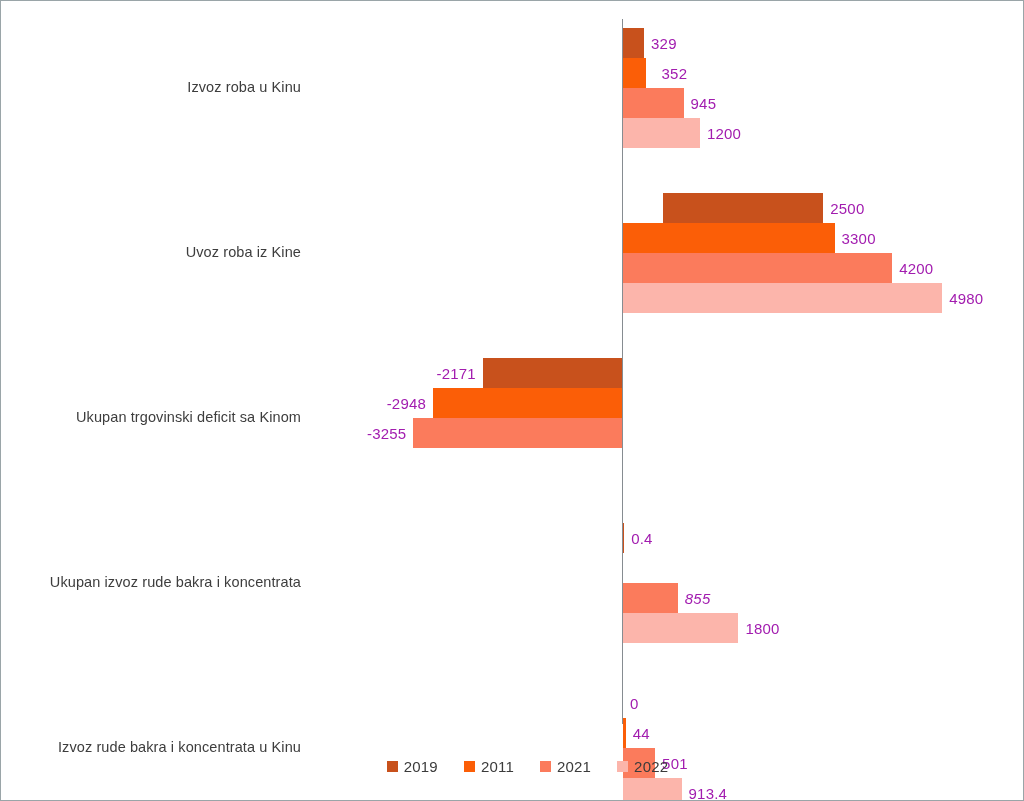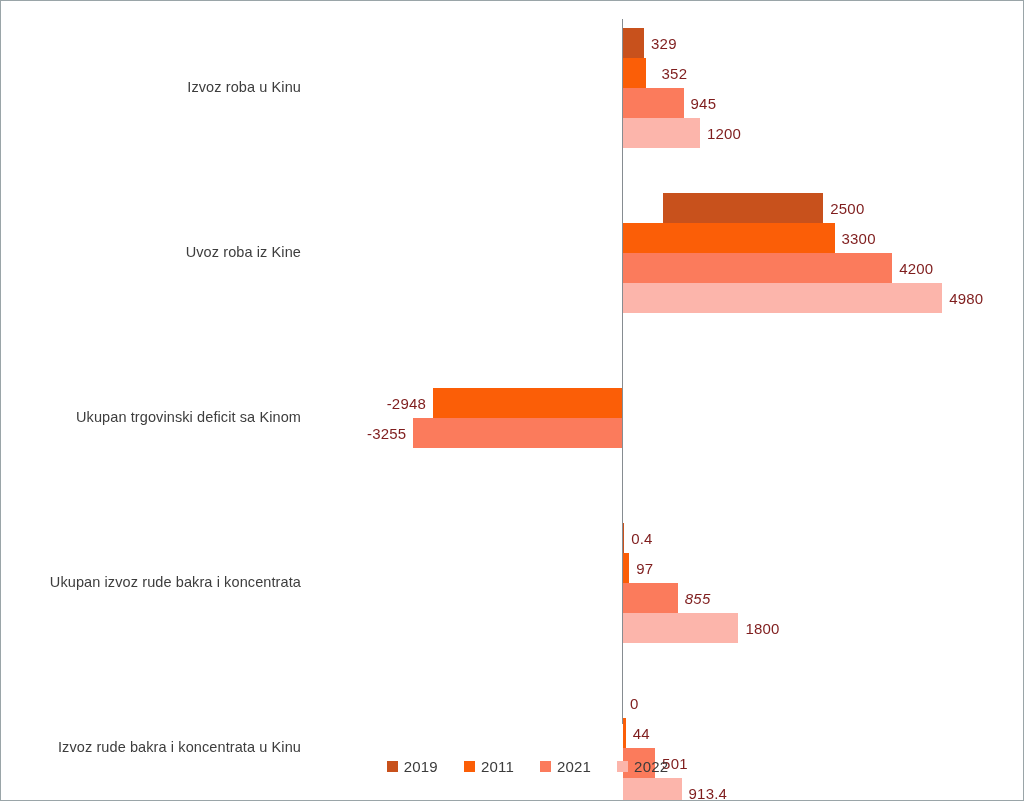--- a/index.html
+++ b/index.html
@@ -53,21 +53,21 @@
   .bar {
     position: absolute;
     top: 0;
     height: 30px;
   }
   .bar-value {
     position: absolute;
     top: 50%;
     transform: translateY(-50%);
     font-size: 15px;
-    color: #7f1d1d;
+    color: #a21caf;
     white-space: nowrap;
     letter-spacing: 0.2px;
   }
   .bar-value.pos { padding-left: 7px; }
   .bar-value.neg { padding-right: 7px; }
 
   
   #legend {
     position: absolute;
     left: 0;
@@ -135,39 +135,39 @@
             <div class="bar" style="background: rgb(251, 123, 92); width: 269.22px; left: 622px;"></div>
             <div class="bar-value pos" style="left: 891.22px;">4200</div>
           </div>
           <div class="bar-row" style="top: 90px;">
             <div class="bar" style="background: rgb(252, 181, 171); width: 319.218px; left: 622px;"></div>
             <div class="bar-value pos" style="left: 941.218px;">4980</div>
           </div>
         </div>
         <div class="cat-group" style="top: 357px; height: 120px;">
           <div class="cat-label" style="top: 51px;">Ukupan trgovinski deficit sa Kinom</div>
+          <div class="bar-row" style="top: 0px;">
+            <div class="bar" style="background: rgb(200, 81, 28); width: 139.161px; left: 481.839px;"></div>
+            <div class="bar-value neg" style="right: 542.161px;">-2171</div>
+          </div>
           <div class="bar-row" style="top: 30px;">
             <div class="bar" style="background: rgb(251, 94, 7); width: 188.967px; left: 432.033px;"></div>
             <div class="bar-value neg" style="right: 591.967px;">-2948</div>
           </div>
           <div class="bar-row" style="top: 60px; text-align: center;">
             <div class="bar" style="background: rgb(251, 123, 92); width: 208.645px; left: 412.354px;"></div>
             <div class="bar-value neg" style="right: 611.645px;">-3255</div>
           </div>
         </div>
         <div class="cat-group" style="top: 522px; height: 120px;">
           <div class="cat-label" style="top: 51px;">Ukupan izvoz rude bakra i koncentrata</div>
           <div class="bar-row" style="top: 0px;">
             <div class="bar" style="background: rgb(200, 81, 28); width: 1.2px; left: 622px;"></div>
             <div class="bar-value pos" style="left: 623.2px;">0.4</div>
           </div>
-          <div class="bar-row" style="top: 30px;">
-            <div class="bar" style="background: rgb(251, 94, 7); width: 6.2177px; left: 622px;"></div>
-            <div class="bar-value pos" style="left: 628.218px;">97</div>
-          </div>
           <div class="bar-row" style="top: 60px;">
             <div class="bar" style="background: rgb(251, 123, 92); width: 54.8055px; left: 622px;"></div>
             <div class="bar-value pos" style="left: 676.806px; font-style: italic;">855</div>
           </div>
           <div class="bar-row" style="top: 90px;">
             <div class="bar" style="background: rgb(252, 181, 171); width: 115.38px; left: 622px;"></div>
             <div class="bar-value pos" style="left: 737.38px;">1800</div>
           </div>
         </div>
         <div class="cat-group" style="top: 687px; height: 120px;">

